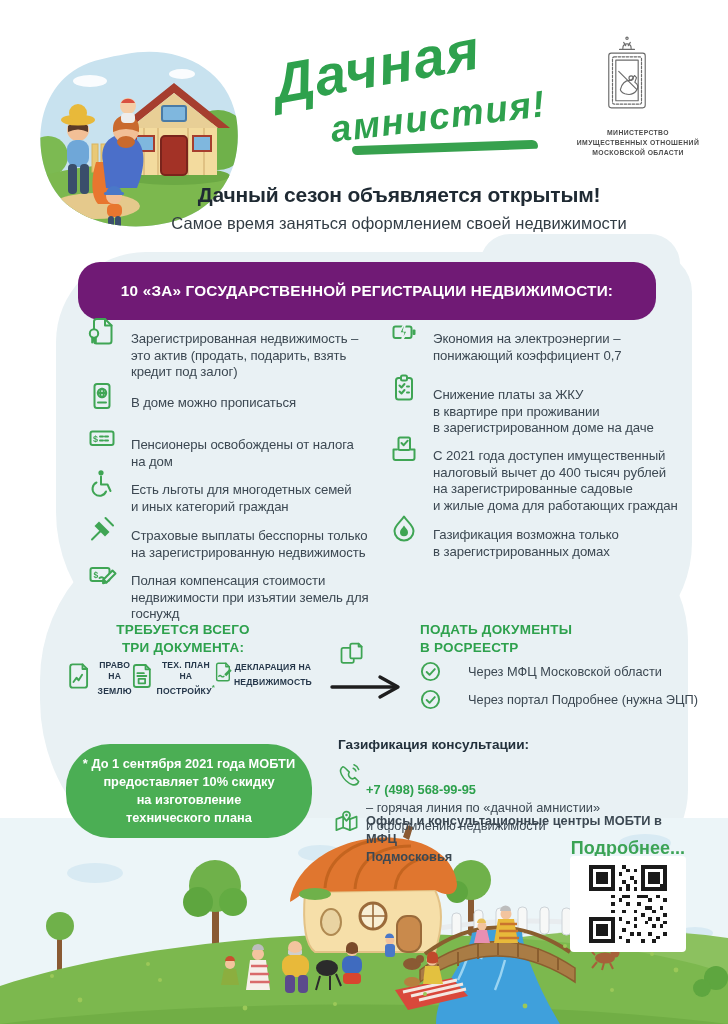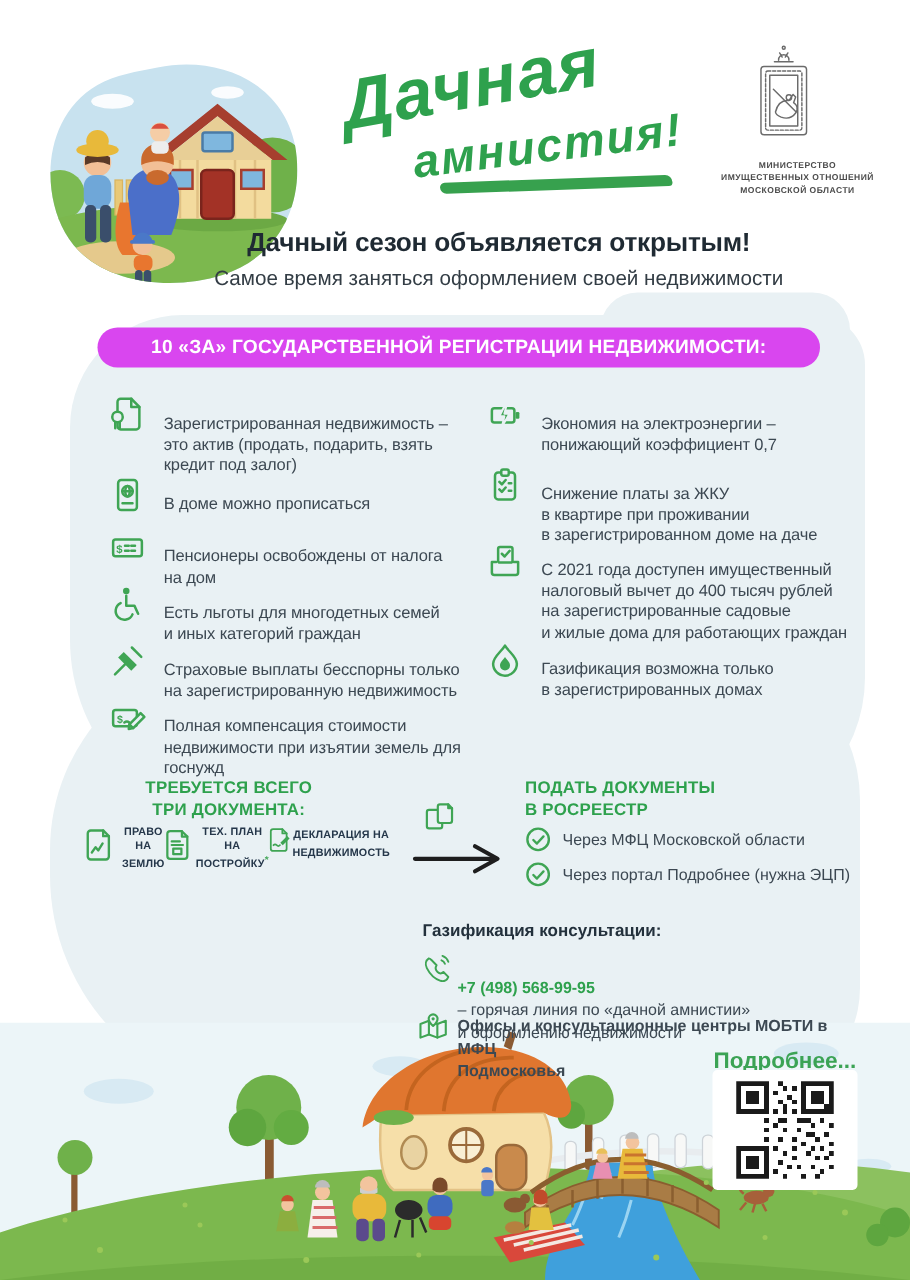--- a/index.html
+++ b/index.html
@@ -10,42 +10,42 @@
   .z1{z-index:1}.z2{z-index:2}
   
   .script{position:absolute;color:#2EA14D;font-weight:bold;font-style:italic;letter-spacing:1.5px;z-index:2}
   .brush{position:absolute;background:#37A14E;border-radius:5px 8px 4px 7px;z-index:2}
   .ministry-text{position:absolute;width:164px;text-align:center;font-size:6.8px;line-height:10px;
                  letter-spacing:.4px;color:#4b4b4b;font-weight:bold;z-index:2}
   .headline{position:absolute;left:60px;top:183px;width:678px;text-align:center;font-size:21px;
             font-weight:bold;color:#1F2A33;letter-spacing:-.2px;z-index:2}
   .subheadline{position:absolute;left:60px;top:214px;width:678px;text-align:center;font-size:16.5px;
                color:#333D45;z-index:2}
-  .banner{position:absolute;left:78px;top:262px;width:578px;height:32px;background:#d946ef;
+  .banner{position:absolute;left:78px;top:262px;width:578px;height:58px;background:#701a75;
           border-radius:22px;display:flex;align-items:center;justify-content:center;color:#fff;
           font-weight:bold;font-size:15.3px;letter-spacing:.2px;z-index:2}
   
   .benefit{position:absolute;display:flex;gap:13px;align-items:flex-start;z-index:2}
   .benefit svg{flex:0 0 auto}
   .btext{font-size:13.2px;line-height:16.6px;white-space:pre-line;letter-spacing:-.1px;margin-top:15px}
   
   .ic .s{stroke:#3FA554;fill:none;stroke-width:2;stroke-linecap:round;stroke-linejoin:round}
   .ic .f{fill:#3FA554;stroke:none}
   .ic .b{fill:#E9F1F4;stroke:#3FA554;stroke-width:2;stroke-linejoin:round}
   .ic .h{fill:#3FA554;stroke:#E9F1F4;stroke-width:1.6;stroke-linejoin:round}
   .ic text{fill:#3FA554;font-weight:bold;font-family:"Liberation Sans",sans-serif}
   .ic2 .s{stroke-width:2.2}
   
   .gtitle{position:absolute;color:#2EA14D;font-weight:bold;font-size:13.5px;line-height:17.5px;
           white-space:pre-line;letter-spacing:.2px;z-index:2}
   .doc-item{position:absolute;display:flex;flex-direction:row;align-items:center;z-index:2}
   .doc-label{margin-top:5px;text-align:center;font-size:8.6px;line-height:11px;font-weight:bold;
              color:#25374A;letter-spacing:.2px}
   .doc-ast{color:#3FA554;font-size:8px;vertical-align:super}
-  .opt{position:absolute;display:flex;gap:9px;align-items:center;z-index:2}
+  .opt{position:absolute;display:flex;gap:27px;align-items:center;z-index:2}
   .opt-text{font-size:12.8px;color:#3C4852}
   
   .note-box{position:absolute;left:66px;top:744px;width:246px;height:94px;background:#4BAE54;
             border-radius:44px;display:flex;align-items:center;justify-content:center;z-index:2}
   .note-text{color:#fff;font-weight:bold;font-size:12.8px;line-height:18px;text-align:center;white-space:pre-line}
   .consult-title{position:absolute;left:338px;top:737px;font-size:13.6px;font-weight:bold;color:#23313C;z-index:2}
   .phone-text{position:absolute;left:366px;top:763px;width:340px;font-size:12.8px;line-height:18px;
               white-space:pre-line;z-index:2}
   .phone-num{color:#2EA14D;font-weight:bold}
   .office-text{position:absolute;left:366px;top:812px;width:320px;font-size:12.8px;line-height:18px;
@@ -435,20 +435,26 @@
     <span class="opt-text">Через МФЦ Московской области</span>
   </div>
   <div class="opt" style="left:420px;top:689px">
     <svg class="ic" width="21" height="21" viewBox="0 0 22 22">
       <circle class="s" cx="11" cy="11" r="9"></circle>
       <path class="s" d="M7,11.5 l3,3 5.5,-6"></path>
     </svg>
     <span class="opt-text">Через портал Подробнее (нужна ЭЦП)</span>
   </div>
 
+  <div class="note-box">
+    <div class="note-text">* До 1 сентября 2021 года МОБТИ
+предоставляет 10% скидку
+на изготовление
+технического плана</div>
+  </div>
 
   <div class="consult-title">Газификация консультации:</div>
   <svg class="abs z2 ic" style="left:336px;top:762px" width="25" height="25" viewBox="0 0 32 32">
     <path class="s" d="M9,6 C6,8 5,12 7,16 C10,22 15,27 21,29 C25,30 28,28 29,25 L24,20 C22,22 20,22 18,20 C16,18 15,16 17,13 L12,8 C11,7 10,6 9,6 Z"></path>
     <path class="s" d="M22,8 a6,6 0 0 1 3.5,3.5 M23,3.5 a10,10 0 0 1 6,6"></path>
   </svg>
   <div class="phone-text">
     <span class="phone-num">+7 (498) 568-99-95</span>
     <span>– горячая линия по «дачной амнистии»
 и оформлению недвижимости</span>

